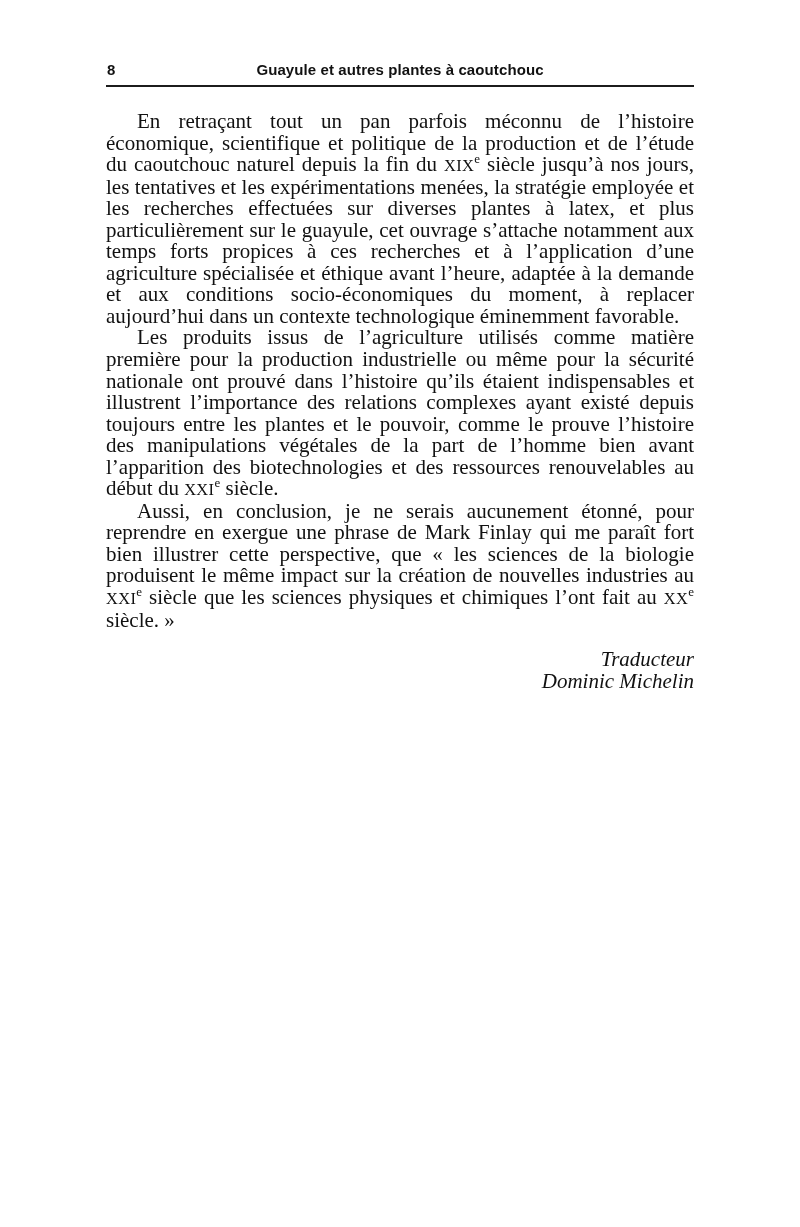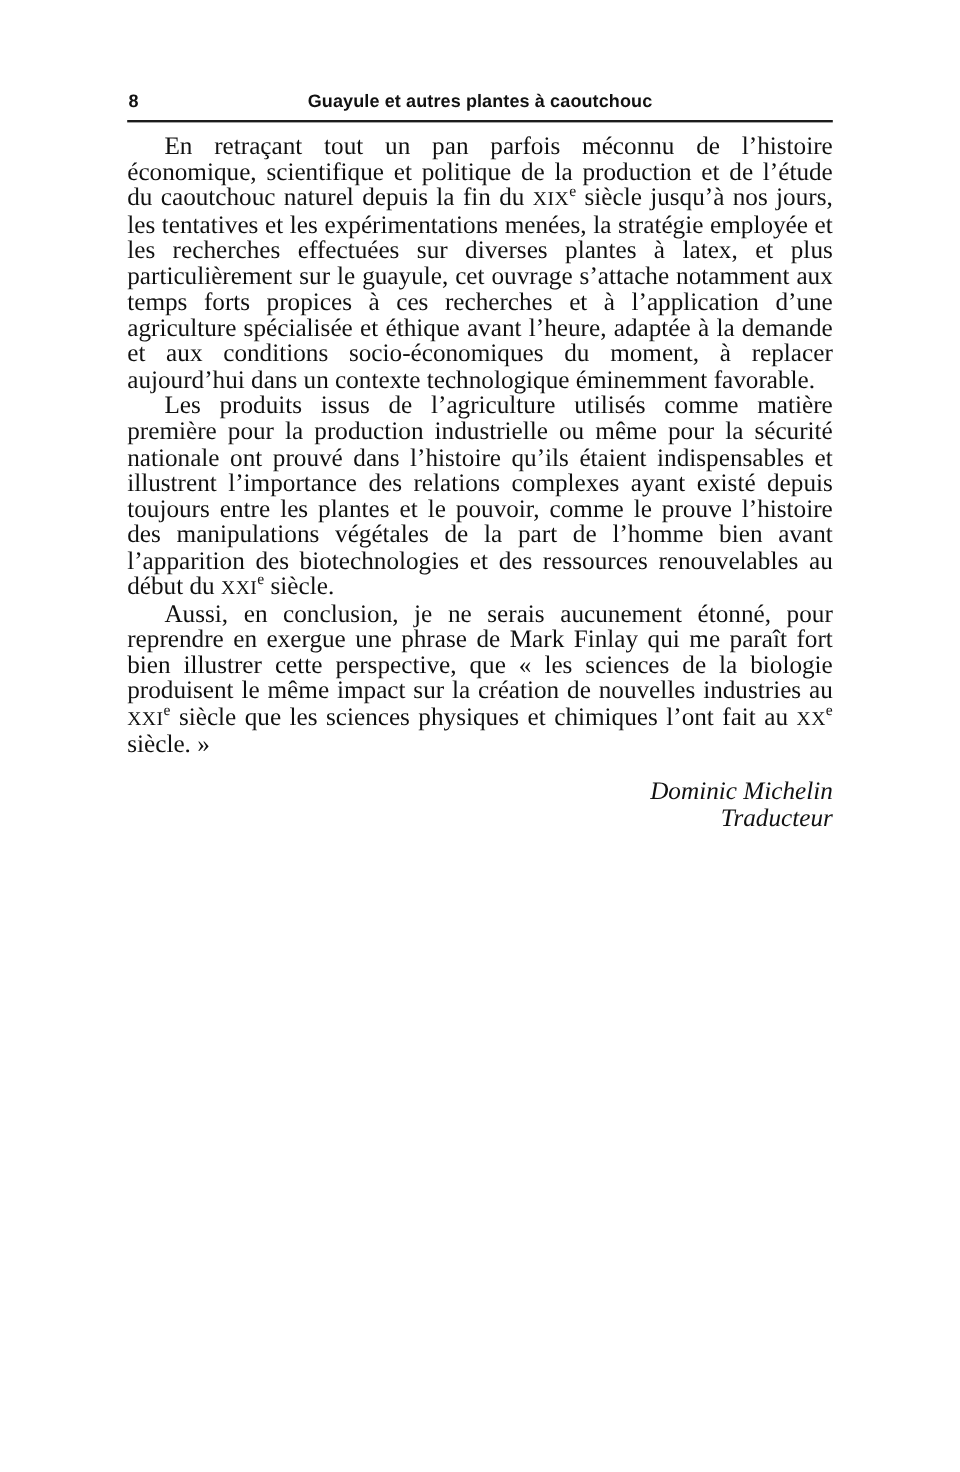--- a/index.html
+++ b/index.html
@@ -36,21 +36,20 @@
   .pagenum {
     position: absolute;
     left: 1px;
     top: 0;
     font-weight: bold;
   }
   .runtitle {
     text-align: center;
     font-weight: 600;
     letter-spacing: 0.1px;
-    margin-top: 15px;
   }
   
   .bodytext {
     position: absolute;
     top: 111px;
     left: 106px;
     width: 588px;
     font-size: 21px;
     line-height: 21.55px;
     text-align: justify;
@@ -88,18 +87,18 @@
       <div class="runtitle">Guayule et autres plantes à caoutchouc</div>
     </div>
   </div>
 
   <div class="bodytext">
 
     <p class="para">En retraçant tout un pan parfois méconnu de l’histoire économique, scientifique et politique de la production et de l’étude du caoutchouc naturel depuis la fin du <span class="sc">XIX</span><sup class="sup">e</sup> siècle jusqu’à nos jours, les tentatives et les expérimentations menées, la stratégie employée et les recherches effectuées sur diverses plantes à latex, et plus particulièrement sur le guayule, cet ouvrage s’attache notamment aux temps forts propices à ces recherches et à l’application d’une agriculture spécialisée et éthique avant l’heure, adaptée à la demande et aux conditions socio-économiques du moment, à replacer aujourd’hui dans un contexte technologique éminemment favorable.</p>
       <p class="para">Les produits issus de l’agriculture utilisés comme matière première pour la production industrielle ou même pour la sécurité nationale ont prouvé dans l’histoire qu’ils étaient indispensables et illustrent l’importance des relations complexes ayant existé depuis toujours entre les plantes et le pouvoir, comme le prouve l’histoire des manipulations végétales de la part de l’homme bien avant l’apparition des biotechnologies et des ressources renouvelables au début du <span class="sc">XXI</span><sup class="sup">e</sup> siècle.</p>
       <p class="para">Aussi, en conclusion, je ne serais aucunement étonné, pour reprendre en exergue une phrase de Mark Finlay qui me paraît fort bien illustrer cette perspective, que « les sciences de la biologie produisent le même impact sur la création de nouvelles industries au <span class="sc">XXI</span><sup class="sup">e</sup> siècle que les sciences physiques et chimiques l’ont fait au <span class="sc">XX</span><sup class="sup">e</sup> siècle. »</p>
       <div class="signature">
+      <div>Traducteur</div>
       <div>Dominic Michelin</div>
-      <div>Traducteur</div>
     </div>
   </div>
 
 </div>
 
 </body></html>

